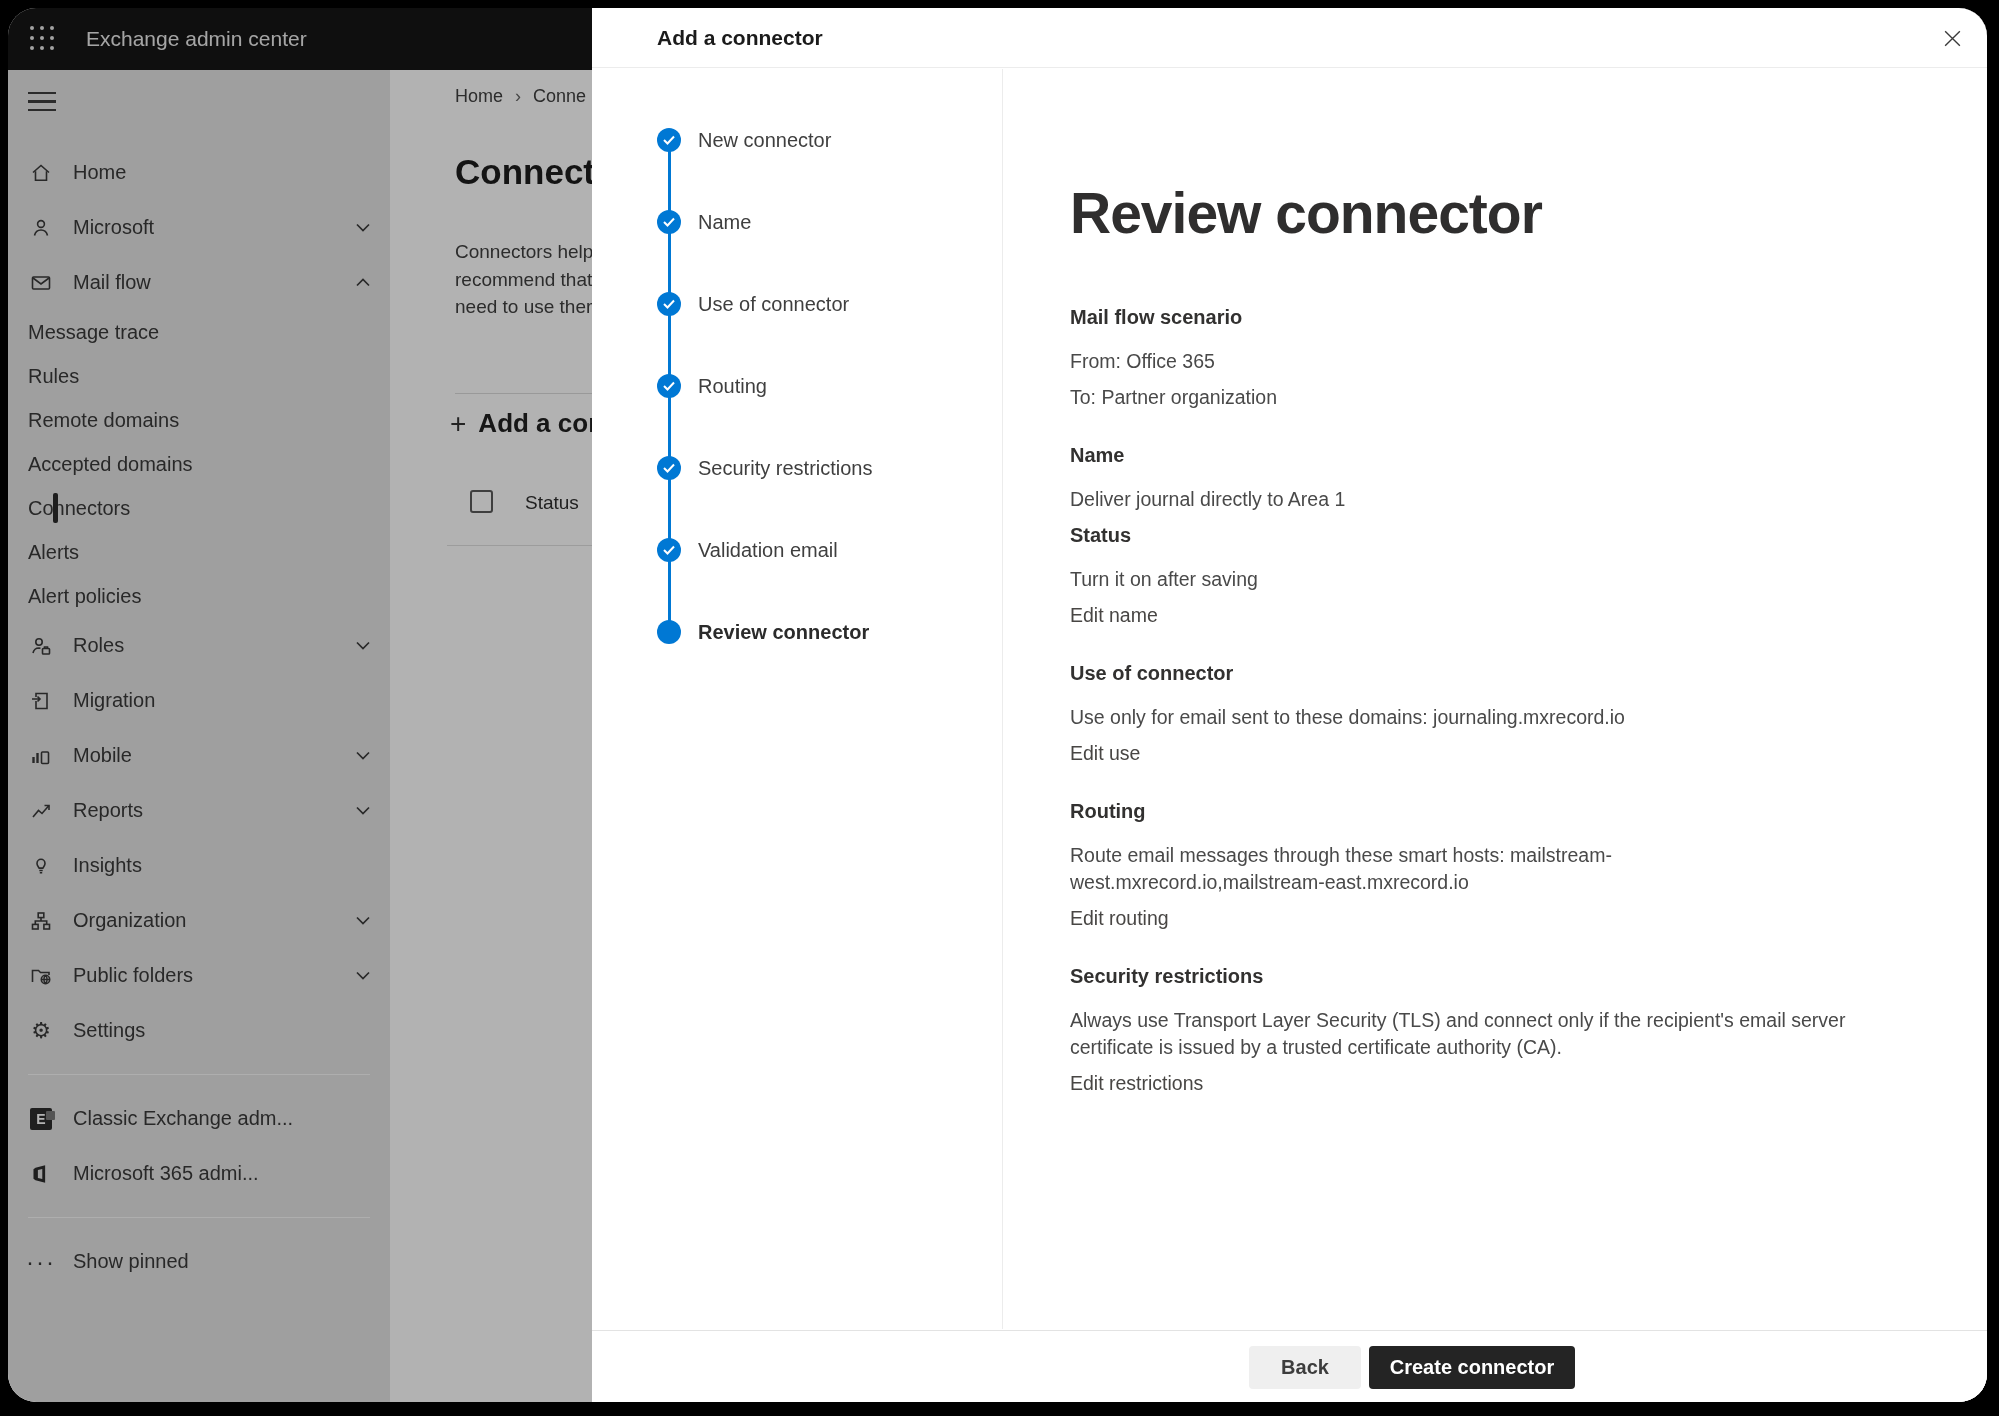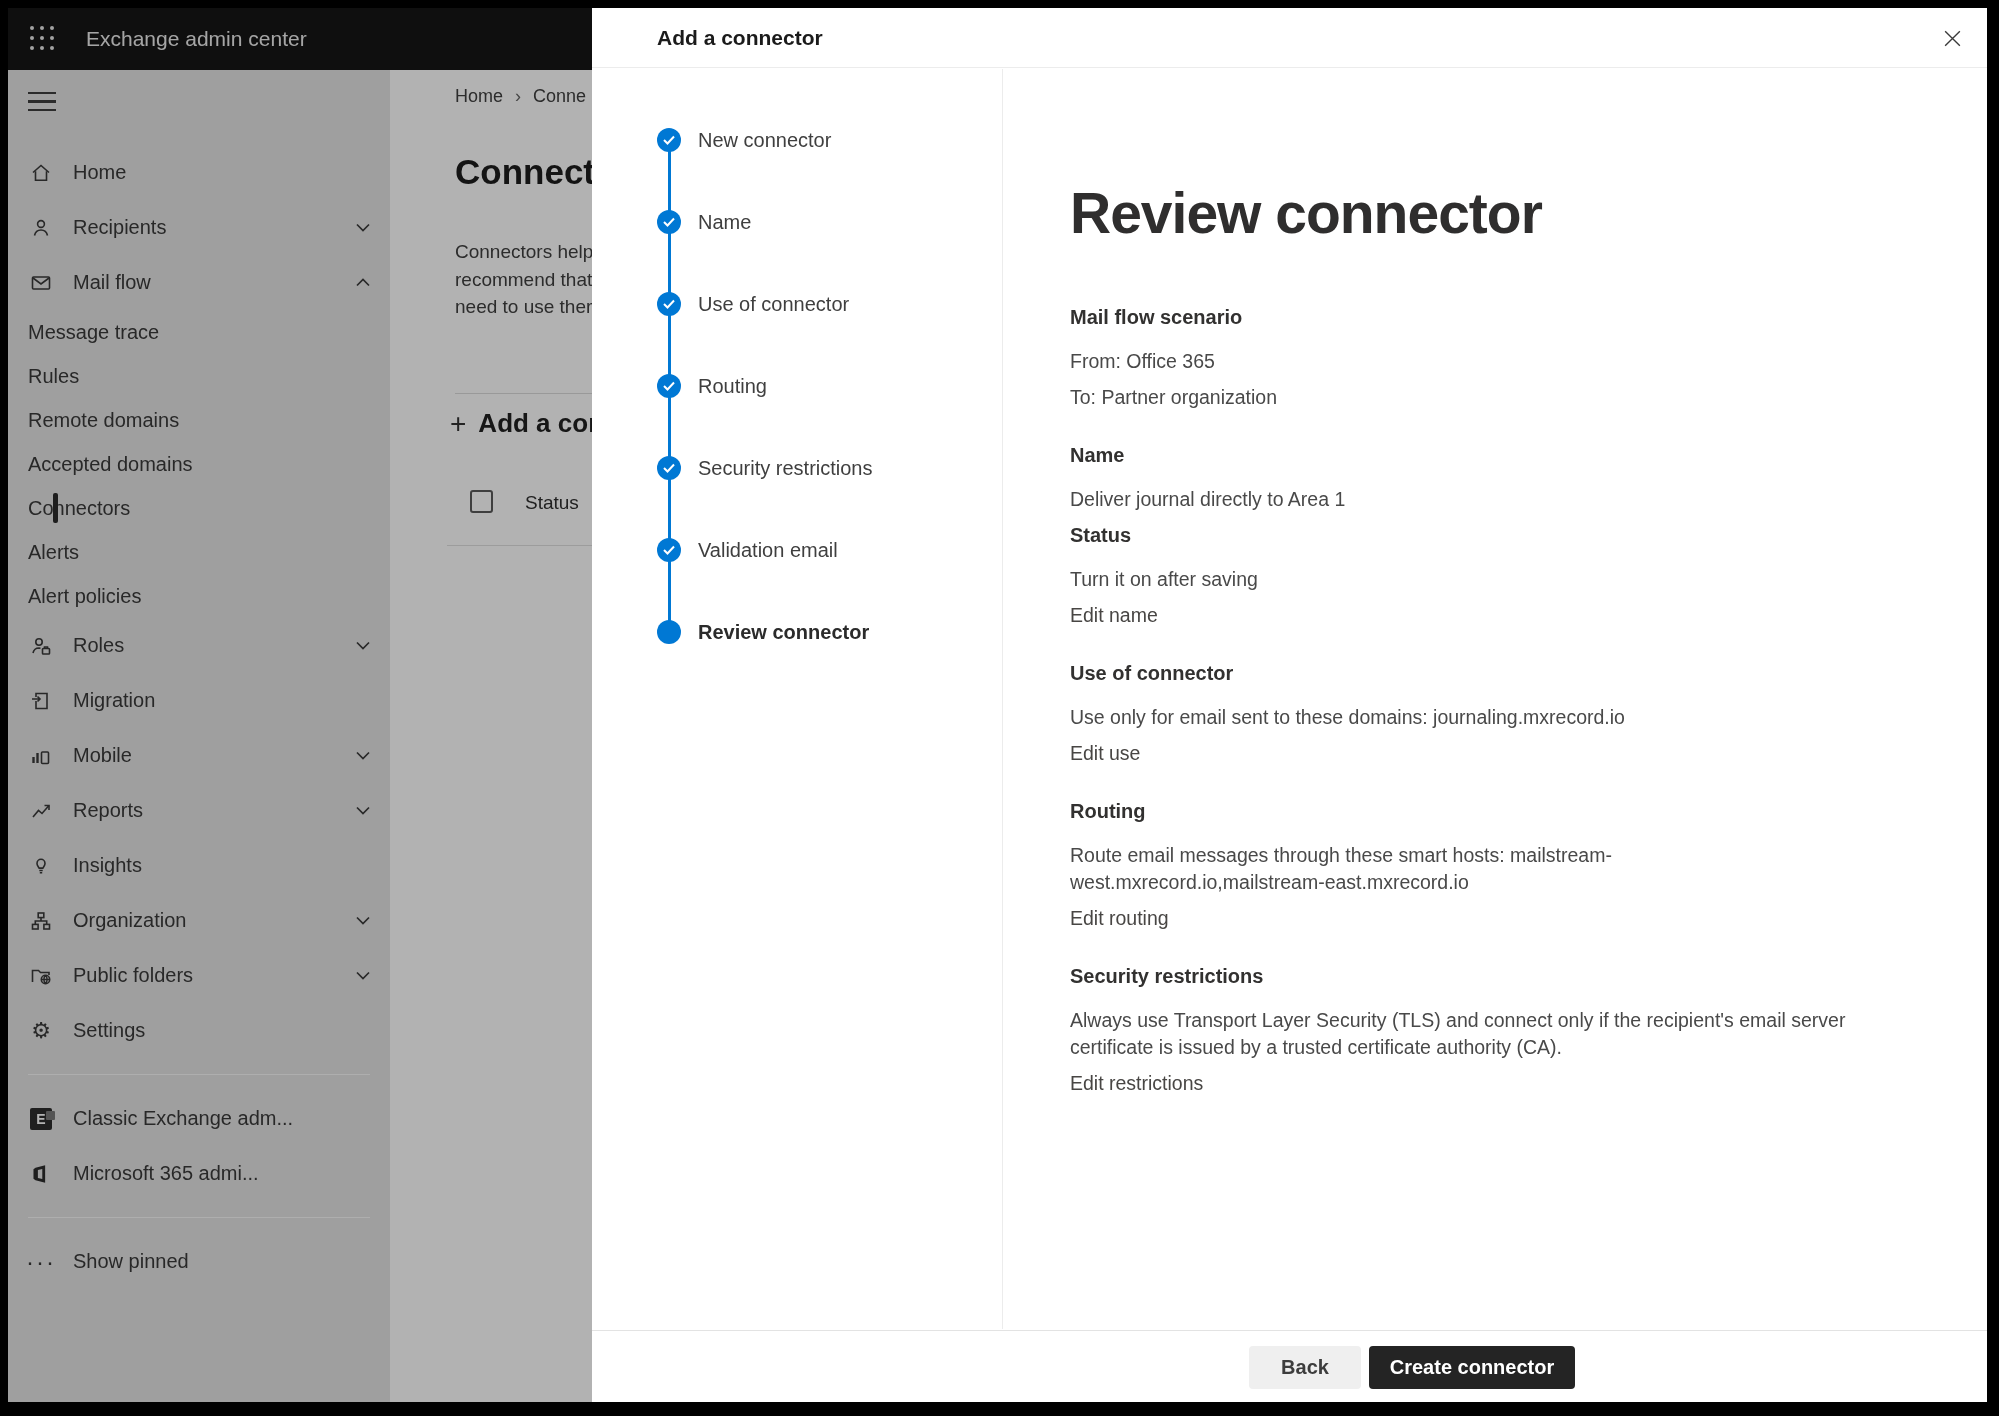--- a/index.html
+++ b/index.html
@@ -1,19 +1,19 @@
 <!DOCTYPE html>
 <html><head>
 <meta charset="utf-8">
 <style>
   * { margin:0; padding:0; box-sizing:border-box; }
   html,body { width:1999px; height:1416px; background:#000; overflow:hidden;
               font-family:"Liberation Sans","DejaVu Sans",sans-serif; }
   .page { position:absolute; left:8px; top:8px; width:1979px; height:1394px;
-          background:#fff; overflow:hidden; }
+          background:#fff; overflow:hidden;border-radius:28px; }
 
   
   .topbar { position:absolute; left:0; top:0; width:100%; height:62px;
             background:#161616; display:flex; align-items:center; z-index:1; }
   .waffle { width:26px; height:26px; margin-left:22px; display:grid;
             grid-template-columns:repeat(3,1fr); gap:4px; cursor:pointer; }
   .waffle i { width:4px; height:4px; border-radius:50%; background:#e8e8e8; }
   .topbar-title { color:#ededed; font-size:21px; margin-left:30px; }
 
   
@@ -146,21 +146,21 @@
       <span class="lbl">Home</span>
     </div>
 
     <div class="nav-item">
       <span class="ico">
           <svg width="24" height="24" viewBox="0 0 24 24" fill="none" stroke="currentColor" stroke-width="1.6">
             <circle cx="12" cy="8" r="3.4"></circle>
             <path d="M5.5 19.5 C6.3 15.8 8.9 14 12 14 C15.1 14 17.7 15.8 18.5 19.5"></path>
           </svg>
         </span>
-      <span class="lbl">Recipients</span>
+      <span class="lbl">Microsoft</span>
       <span class="chev">
           <svg width="14" height="9" viewBox="0 0 14 9" fill="none" stroke="currentColor" stroke-width="1.7">
             <path d="M1 1.5 L7 7.5 L13 1.5"></path>
           </svg>
         </span>
     </div>
 
     <div class="nav-item">
       <span class="ico">
           <svg width="24" height="24" viewBox="0 0 24 24" fill="none" stroke="currentColor" stroke-width="1.6">

